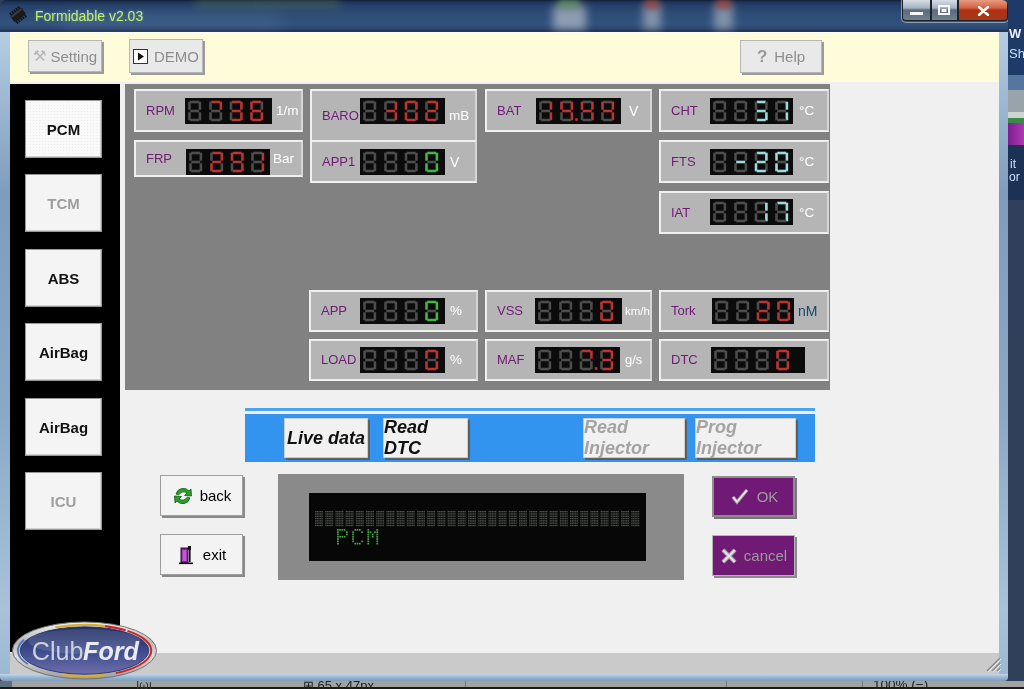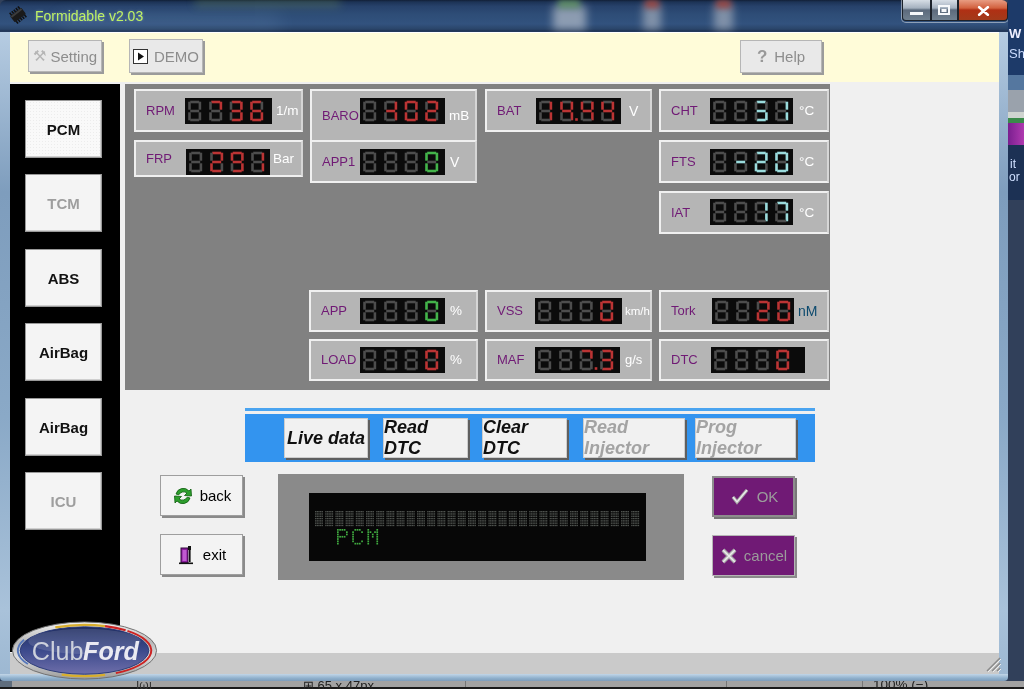--- a/index.html
+++ b/index.html
@@ -622,21 +622,20 @@
           <rect x="65.2" y="3.7" width="2.6" height="8" fill="#bb3434"></rect>
           <rect x="67.2" y="11.7" width="9" height="2.6" fill="#4d4d4d"></rect>
         </svg>
       </div>
 </div>
 
   <div class="abs" style="left:245px;top:408px;width:570px;height:3px;background:#4aa4f0"></div>
   <div class="abs" style="left:245px;top:414px;width:570px;height:48px;background:#3394ef"></div>
   <div class="bbtn" style="left:284px;width:84px">Live data</div>
   <div class="bbtn" style="left:383px;width:85px">Read DTC</div>
-  <div class="bbtn" style="left:482px;width:85px">Clear DTC</div>
   <div class="bbtn" style="left:583px;width:102px;color:#a3a3a3">Read Injector</div>
   <div class="bbtn" style="left:695px;width:101px;color:#a3a3a3">Prog Injector</div>
 
   <div class="cbtn" style="top:534px">
     <svg width="20" height="22" viewBox="0 0 20 22">
         <rect x="4" y="4" width="7" height="15" fill="#8b1a9e"></rect>
         <rect x="4" y="4" width="7" height="15" fill="none" stroke="#30083a" stroke-width="1"></rect>
         <rect x="5.5" y="6" width="4" height="11" fill="#c05ad0"></rect>
         <rect x="11" y="2" width="3" height="4" fill="#111"></rect>
         <rect x="12" y="5" width="1.6" height="13" fill="#111"></rect>

